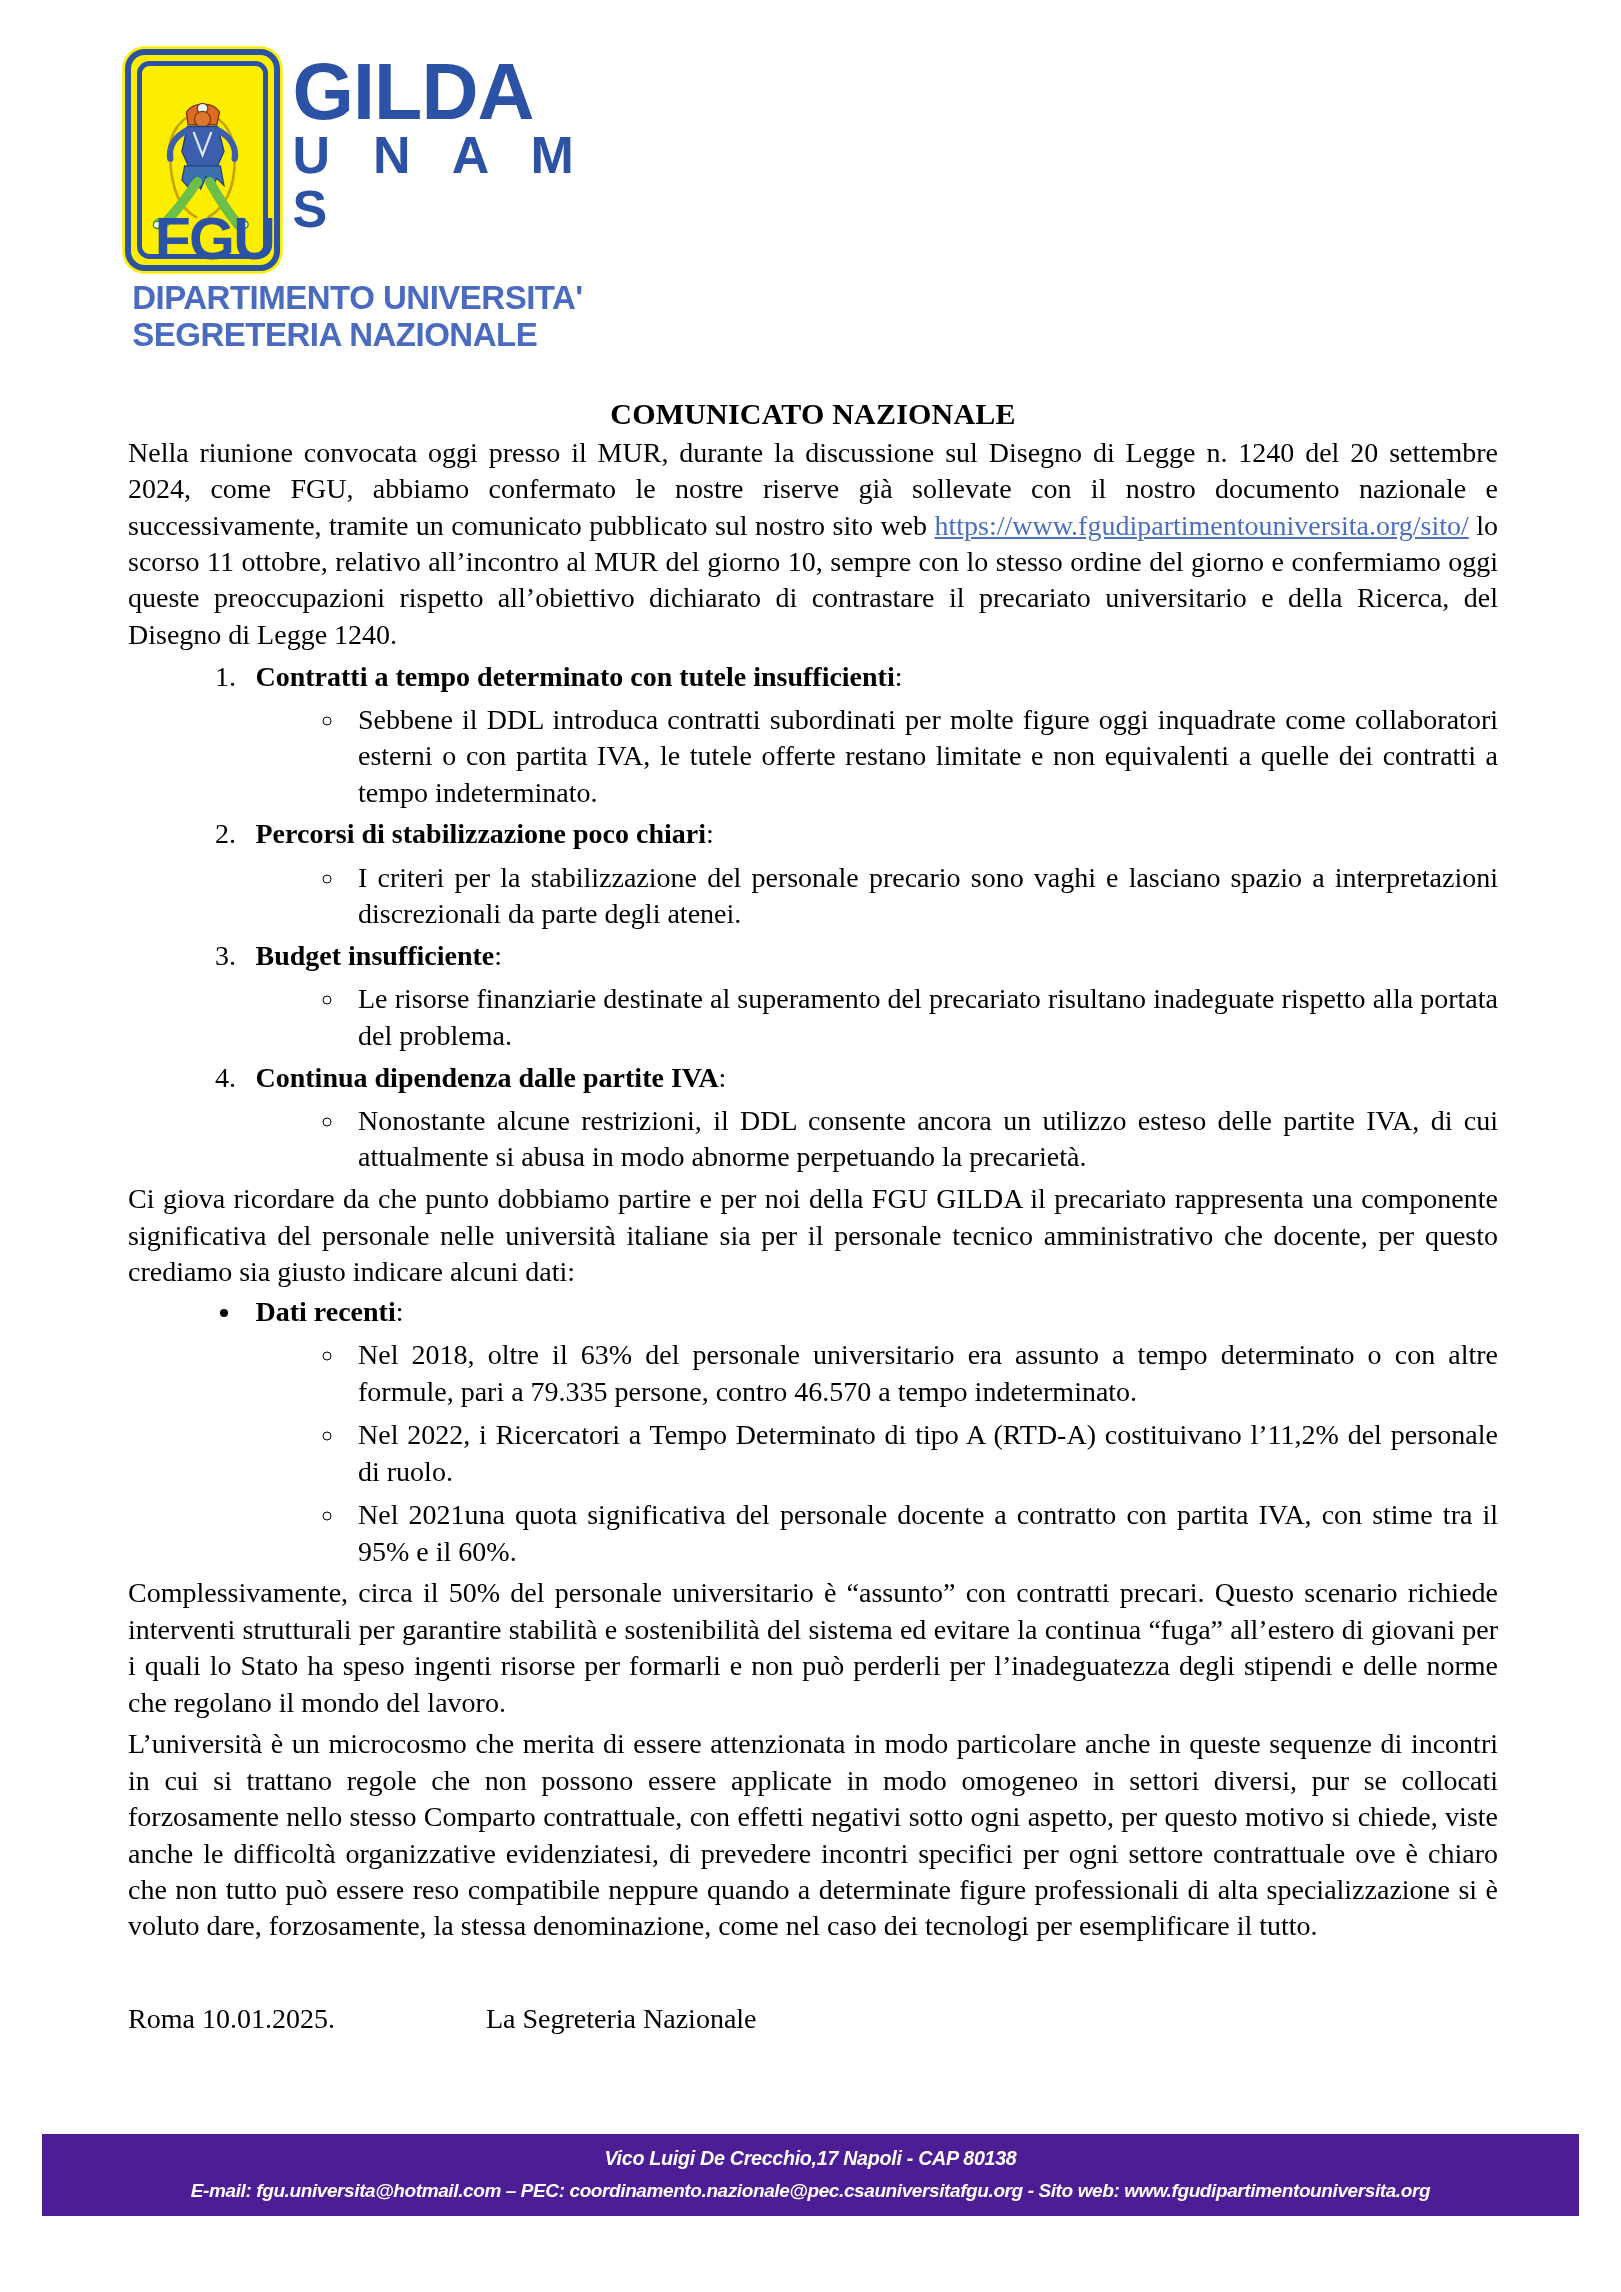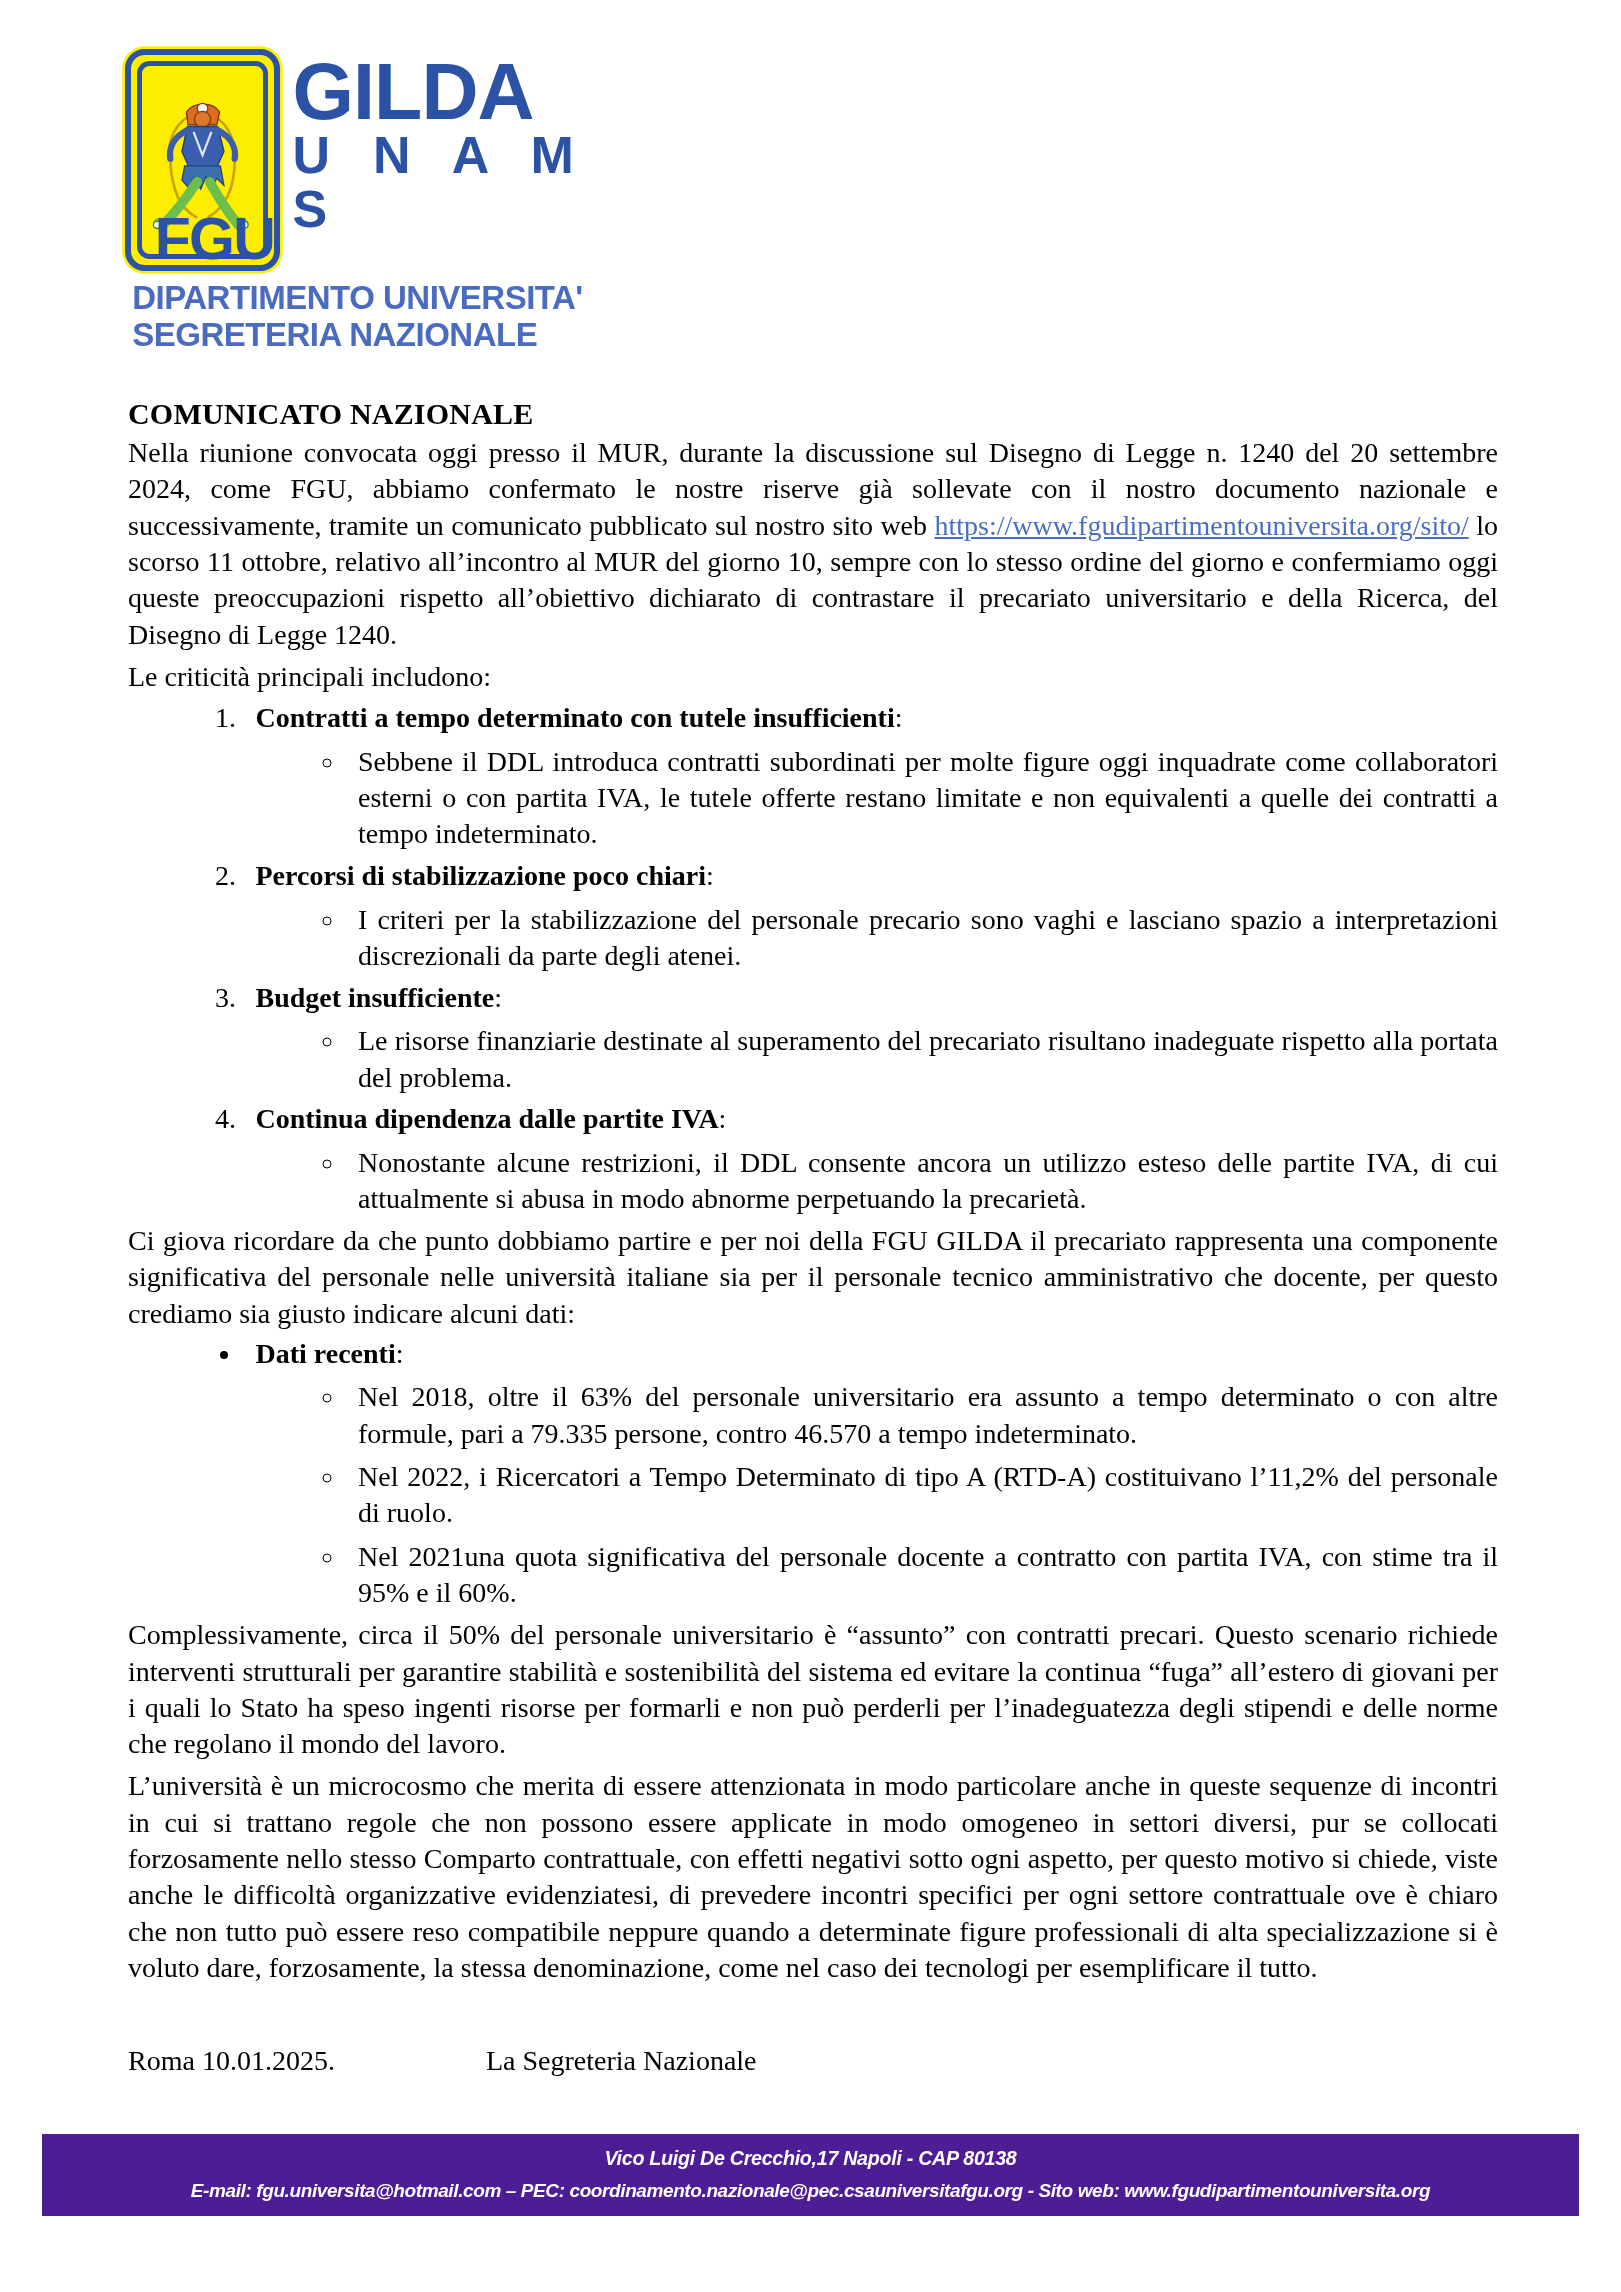--- a/index.html
+++ b/index.html
@@ -95,21 +95,21 @@
   
   .doc {
     position: absolute;
     left: 128px;
     top: 394px;
     width: 1370px;
     font-size: 28px;
     line-height: 1.30;
   }
   .title-main {
-    text-align: left;
+    text-align: center;
     font-weight: bold;
     font-size: 30px;
     letter-spacing: 0.2px;
   }
   .title-sub {
     text-align: center;
     font-weight: bold;
     font-size: 29px;
     margin-top: 2.7px;
     letter-spacing: -0.1px;
@@ -241,21 +241,20 @@
     <div class="logo-sub">DIPARTIMENTO UNIVERSITA'</div>
     <div class="logo-sub" style="margin-top:0">SEGRETERIA NAZIONALE</div>
   </div>
 
   <div class="doc">
 
     <div class="title-main">COMUNICATO NAZIONALE</div>
 
     <p class="para tight"><span>Nella riunione convocata oggi presso il MUR,  durante la discussione sul Disegno di Legge n. 1240 del 20 settembre 2024, come FGU, abbiamo confermato le nostre riserve già sollevate con il nostro documento nazionale e successivamente, tramite un comunicato pubblicato sul nostro sito web </span><a class="link" href="#">https://www.fgudipartimentouniversita.org/sito/</a><span> lo  scorso 11 ottobre,  relativo all’incontro al MUR del giorno 10,  sempre con lo stesso ordine del giorno e confermiamo oggi queste  preoccupazioni rispetto all’obiettivo dichiarato di contrastare il precariato universitario e della Ricerca, del Disegno di Legge 1240.</span></p>
 
-    <p class="para">Le criticità principali includono:</p>
 
     <ol class="lvl1">
       <li>
         <span>Contratti a tempo determinato con tutele insufficienti</span><span style="font-weight:normal">:</span>
         <ul class="lvl2">
           <li>Sebbene il DDL introduca contratti subordinati per molte figure oggi inquadrate come collaboratori esterni o con partita IVA, le tutele offerte restano limitate e non equivalenti a quelle dei contratti a tempo indeterminato.</li>
         </ul>
       </li>
       <li>
         <span>Percorsi di stabilizzazione poco chiari</span><span style="font-weight:normal">:</span>

